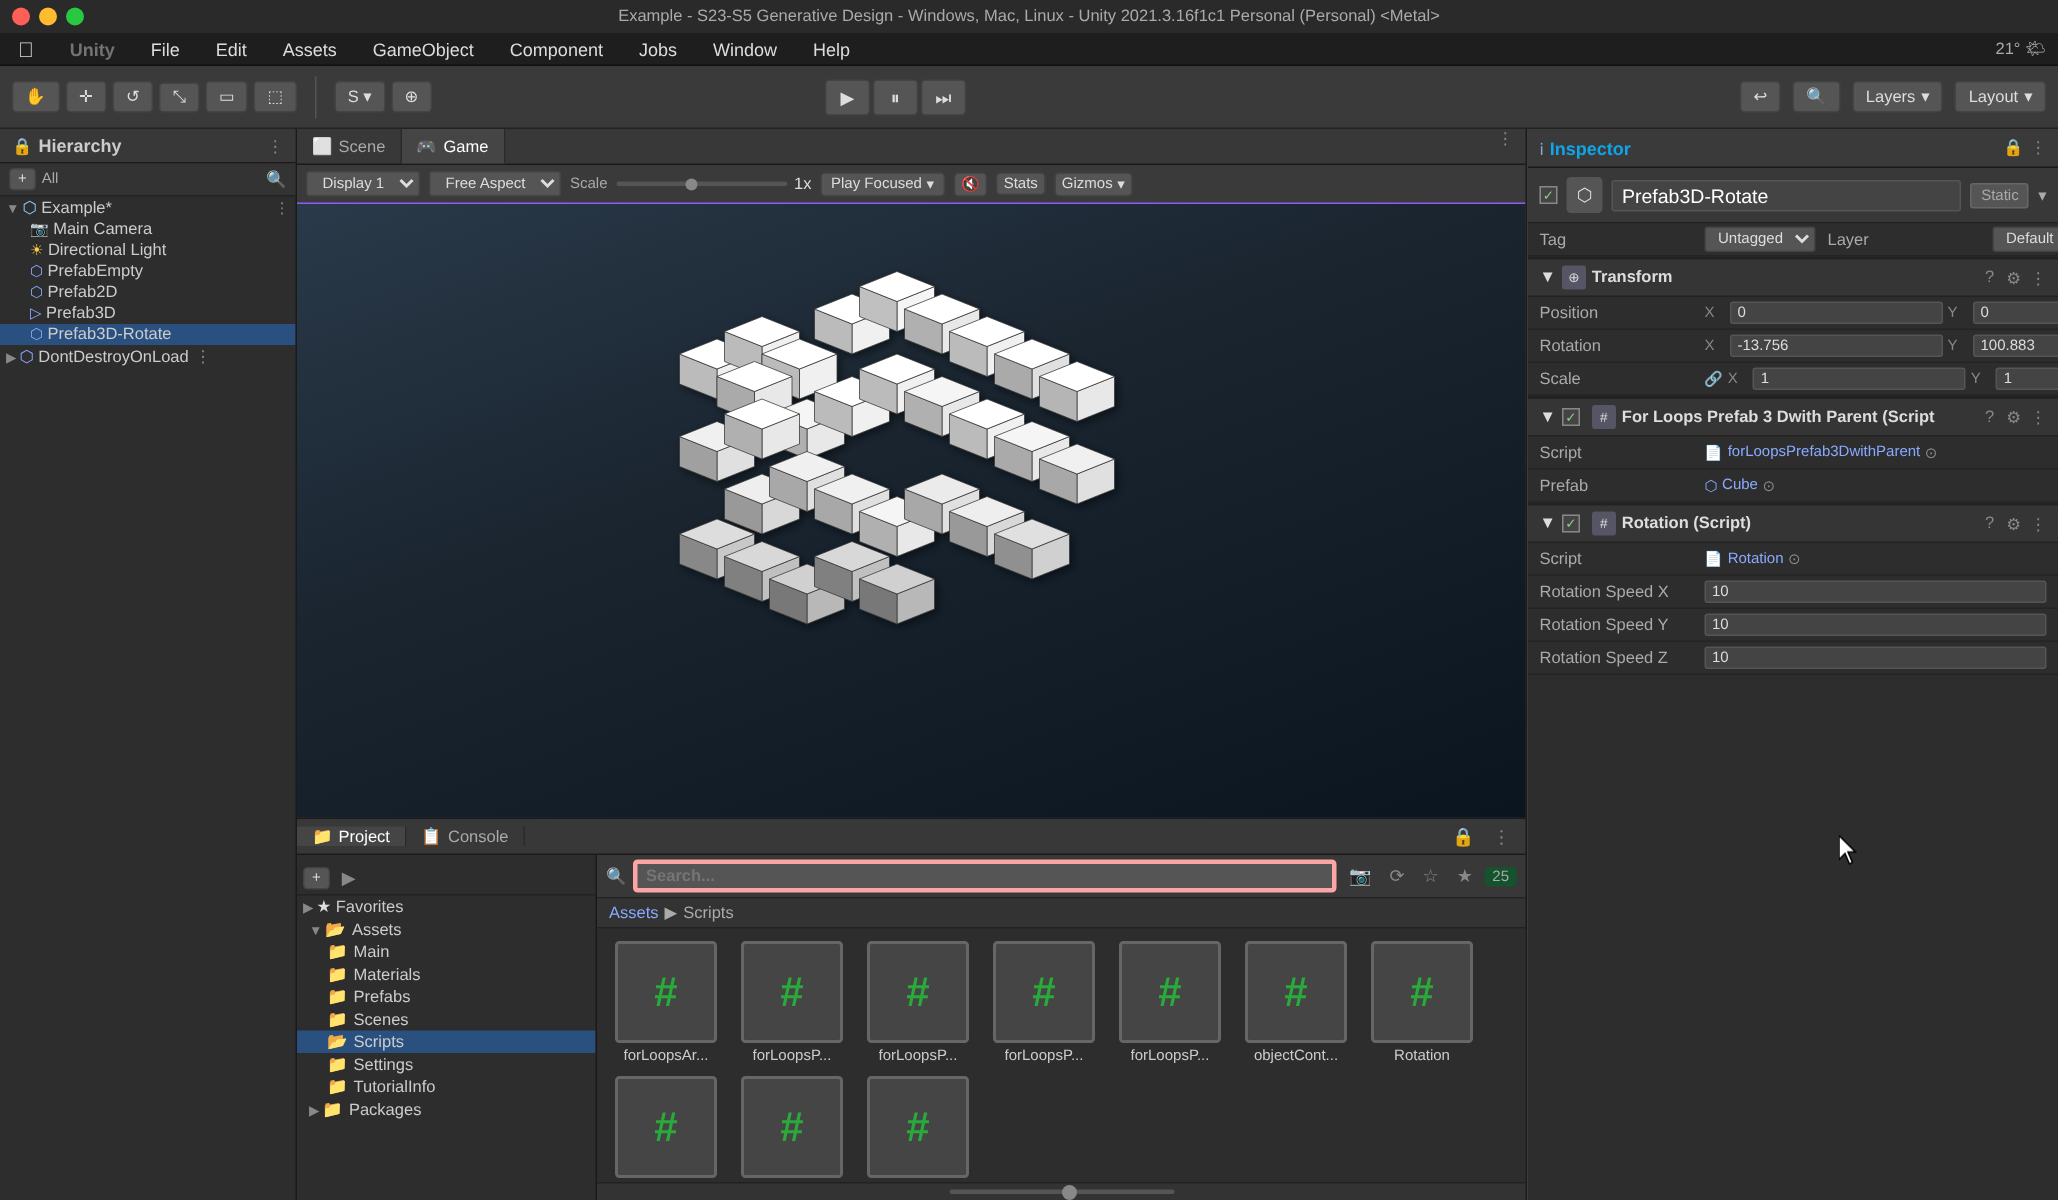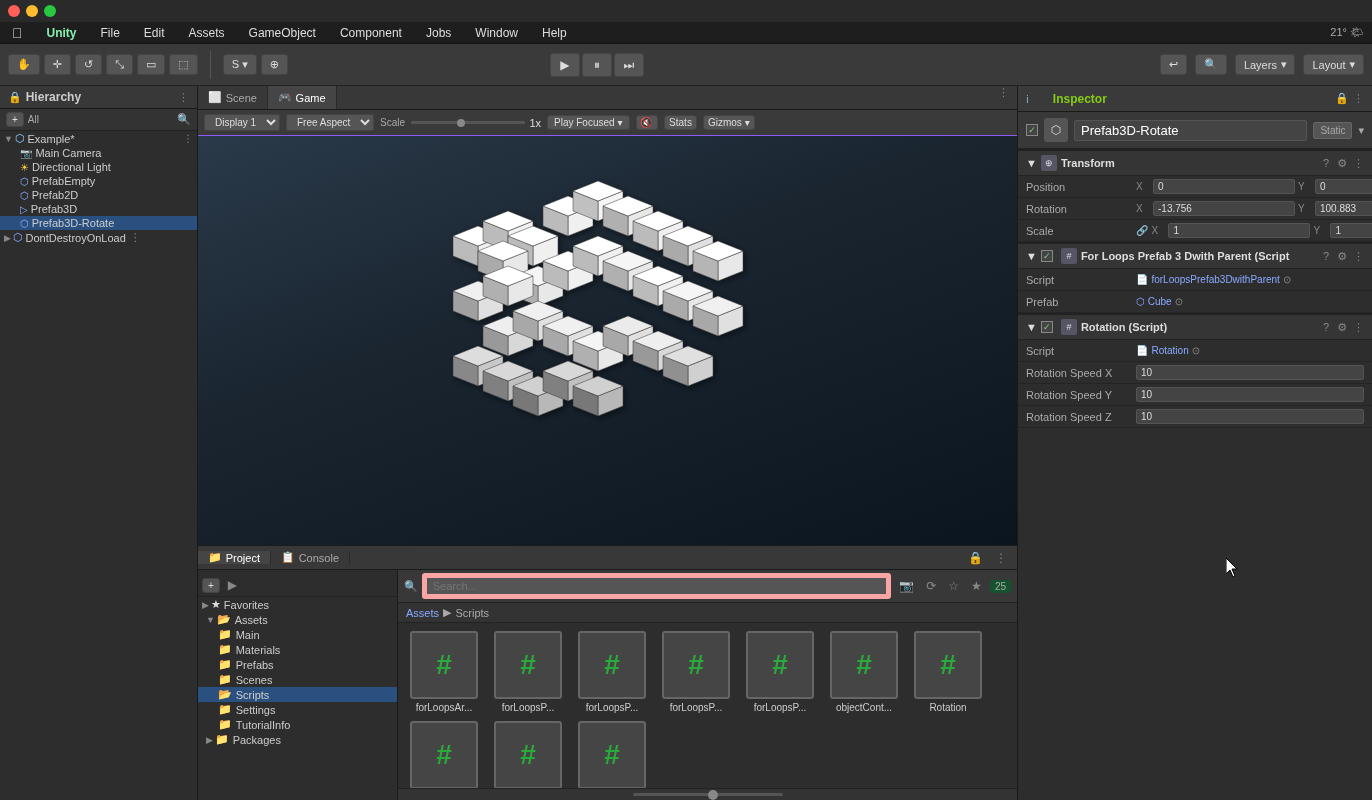--- a/index.html
+++ b/index.html
@@ -48,21 +48,21 @@
       gap: 16px;
       border-bottom: 1px solid #111;
     }
     .menu-item {
       color: #ddd;
       font-size: 12px;
       cursor: pointer;
       padding: 2px 4px;
     }
     .menu-item.apple { font-size: 14px; }
-    .menu-item.unity { color: #86efac; font-weight: bold; }
+    .menu-item.unity { color: #737373; font-weight: bold; }
 
     
     #toolbar {
       height: 42px;
       background: #3a3a3a;
       display: flex;
       align-items: center;
       padding: 0 8px;
       gap: 8px;
       border-bottom: 1px solid #222;
@@ -302,25 +302,26 @@
       display: flex;
       align-items: center;
       padding: 3px 6px;
       background: #383838;
       border-bottom: 1px solid #222;
       gap: 4px;
     }
     .search-input {
       flex: 1;
       background: #555;
-      border: 5px solid #fca5a5;
+      border: 3px solid #fca5a5;
       color: #ddd;
       padding: 2px 6px;
       font-size: 11px;
       border-radius: 3px;
+      font-weight: bold;
     }
     #assets-grid {
       display: flex;
       flex-wrap: wrap;
       padding: 8px;
       gap: 8px;
       overflow-y: auto;
       align-content: flex-start;
     }
     .asset-item {
@@ -553,20 +554,21 @@
   </style>
 </head>
 <body>
 
 <div id="titlebar">
   <div id="traffic-lights">
     <div class="tl-red"></div>
     <div class="tl-yellow"></div>
     <div class="tl-green"></div>
   </div>
+  <div id="window-title">Example - S23-S5 Generative Design - Windows, Mac, Linux - Unity 2021.3.16f1c1 Personal (Personal) &lt;Metal&gt;</div>
 </div>
 
 <div id="menubar">
   <span class="menu-item apple"></span>
   <span class="menu-item unity">Unity</span>
   <span class="menu-item">File</span>
   <span class="menu-item">Edit</span>
   <span class="menu-item">Assets</span>
   <span class="menu-item">GameObject</span>
   <span class="menu-item">Component</span>
@@ -1043,35 +1045,45 @@
             </div>
           </div>
         </div>
       </div>
     </div>
   </div>
 
   <div id="inspector">
     <div class="inspector-panel-header">
       <span style="color:#88aacc;margin-right:4px;">ℹ</span>
-      <span style="font-weight:bold;font-size:12px;color:#84cc16;margin-left:20px;">Inspector</span>
+      <span style="font-weight:bold;font-size:12px;color:#0ea5e9;">Inspector</span>
       <div style="margin-left:auto;display:flex;gap:4px;">
         <span class="lock-icon">🔒</span>
         <span style="cursor:pointer;color:#888;">⋮</span>
       </div>
     </div>
 
     <div class="inspector-object-header">
       <div class="checkbox-sm">✓</div>
       <div class="object-icon">⬡</div>
       <input type="text" value="Prefab3D-Rotate" style="background: rgb(68, 68, 68); border: 1px solid rgb(85, 85, 85); color: rgb(255, 255, 255); padding: 2px 6px; font-size: 13px; border-radius: 2px; flex: 1 1 0%;">
       <span class="static-badge">Static</span>
       <span style="cursor:pointer;color:#aaa;">▾</span>
     </div>
 
+    <div class="inspector-row">
+      <span class="inspector-label">Tag</span>
+      <select class="tag-dropdown">
+        <option>Untagged</option>
+      </select>
+      <span class="inspector-label" style="margin-left:8px;">Layer</span>
+      <select class="layer-dropdown">
+        <option>Default</option>
+      </select>
+    </div>
 
     <div class="component-header">
       <span>▼</span>
       <div class="component-icon">⊕</div>
       <span class="component-title">Transform</span>
       <span style="color:#888;cursor:pointer;">?</span>
       <span style="color:#888;cursor:pointer;margin-left:4px;">⚙</span>
       <span style="color:#888;cursor:pointer;margin-left:2px;">⋮</span>
     </div>
 

